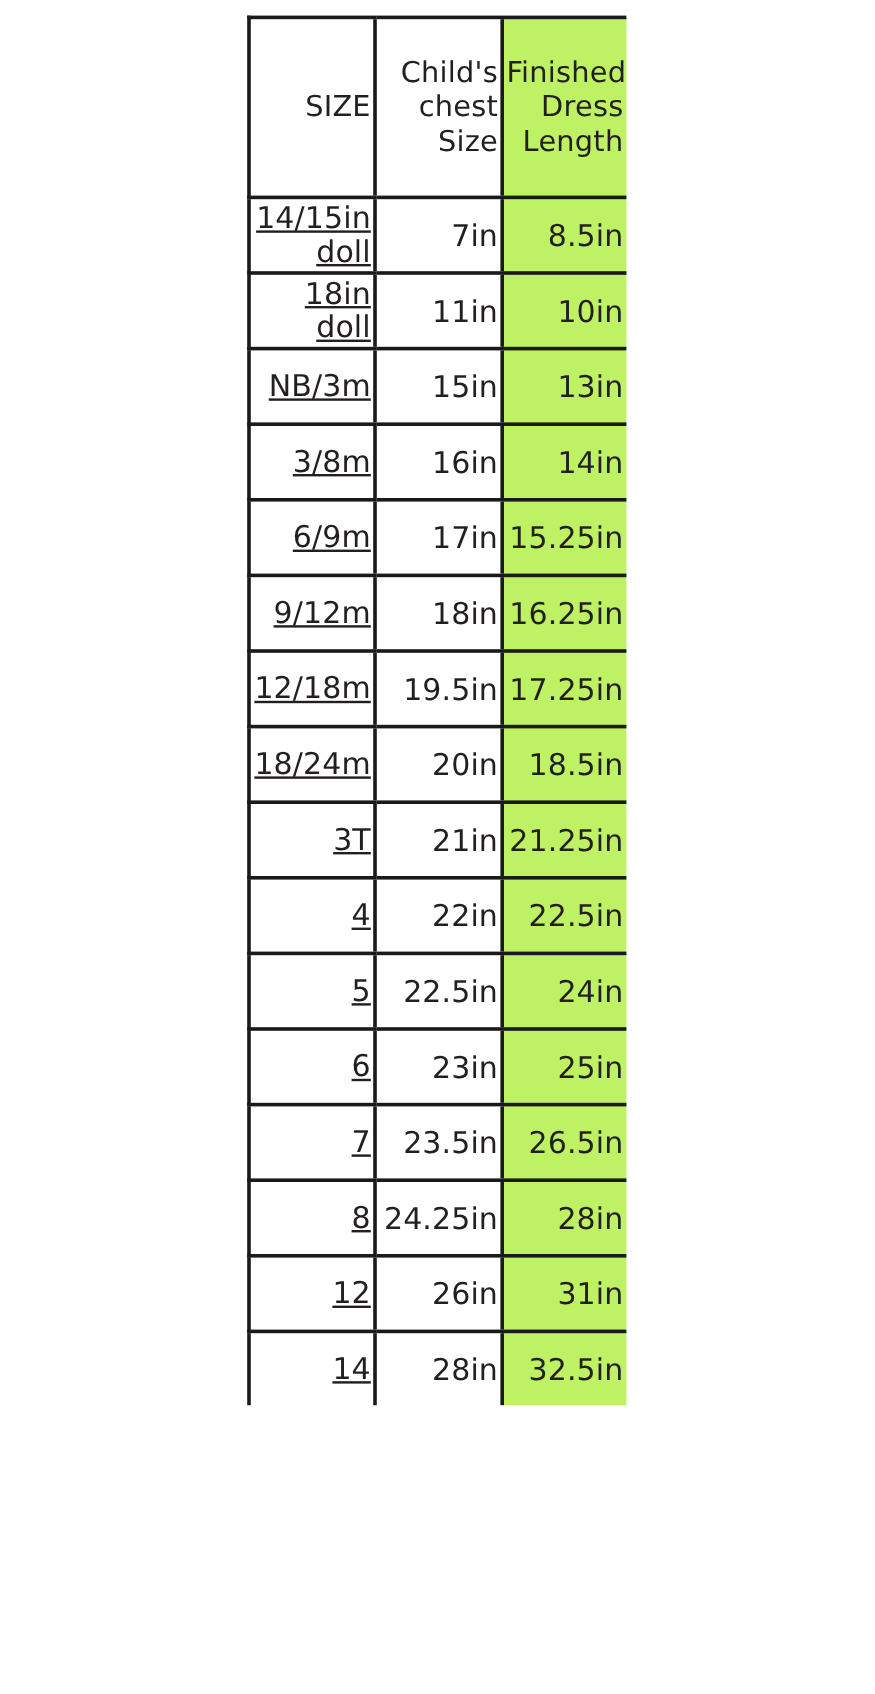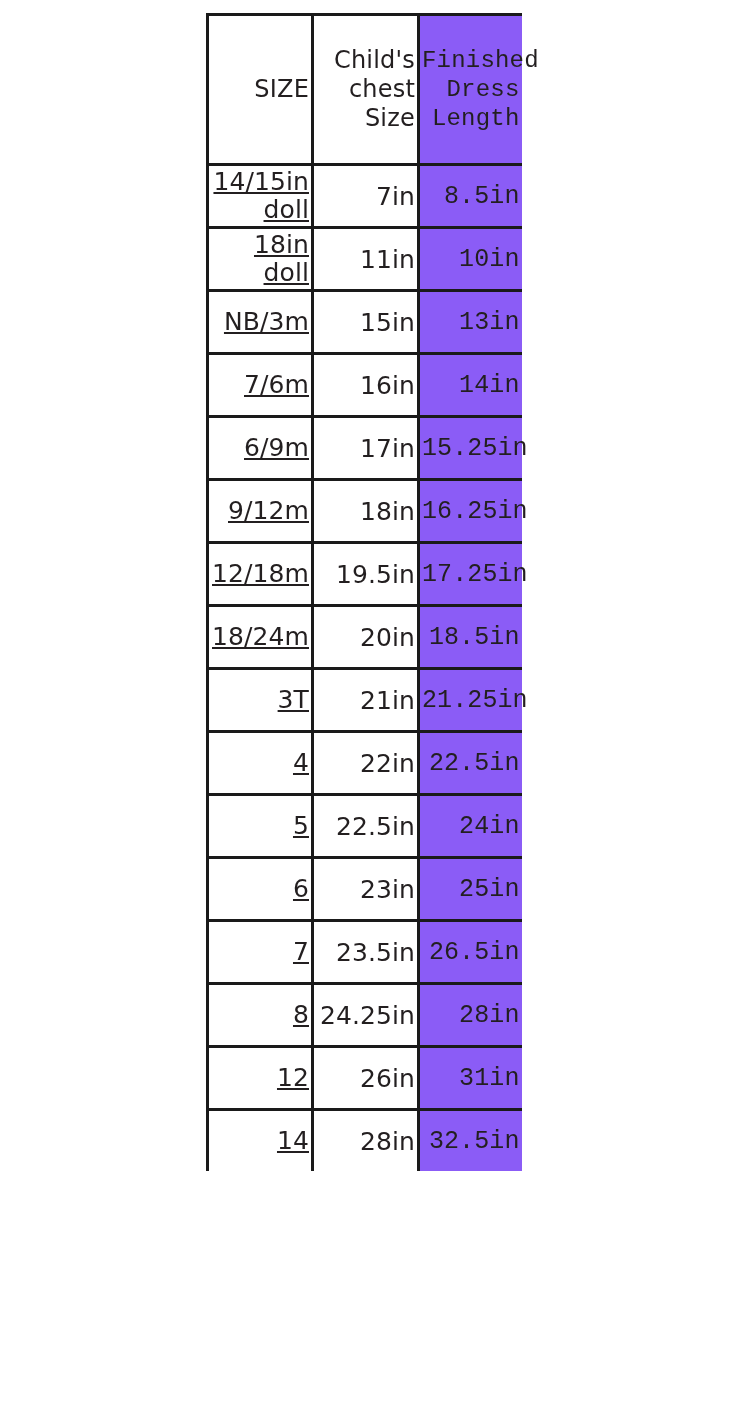--- a/index.html
+++ b/index.html
@@ -42,22 +42,21 @@
     text-align: right;
     vertical-align: middle;
     padding: 0 2px;
     font-weight: normal;
     background: #ffffff;
   }
 
   
   table.size-chart th.len,
   table.size-chart td.len {
-    background: #8b5cf6;
-    font-family: Liberation Mono, monospace;
+    background: #bef264;
   }
 
   thead th {
     height: 147px;
     font-size: 24px;
     line-height: 1.22;
     letter-spacing: 0.2px;
   }
 
   tbody td {
@@ -124,21 +123,21 @@
         </tr>
         <tr>
           <td class="sz">
             <span class="two-line">NB/3m</span>
           </td>
           <td class="ch">15in</td>
           <td class="len">13in</td>
         </tr>
         <tr>
           <td class="sz">
-            <span class="two-line">7/6m</span>
+            <span class="two-line">3/8m</span>
           </td>
           <td class="ch">16in</td>
           <td class="len">14in</td>
         </tr>
         <tr>
           <td class="sz">
             <span class="two-line">6/9m</span>
           </td>
           <td class="ch">17in</td>
           <td class="len">15.25in</td>

